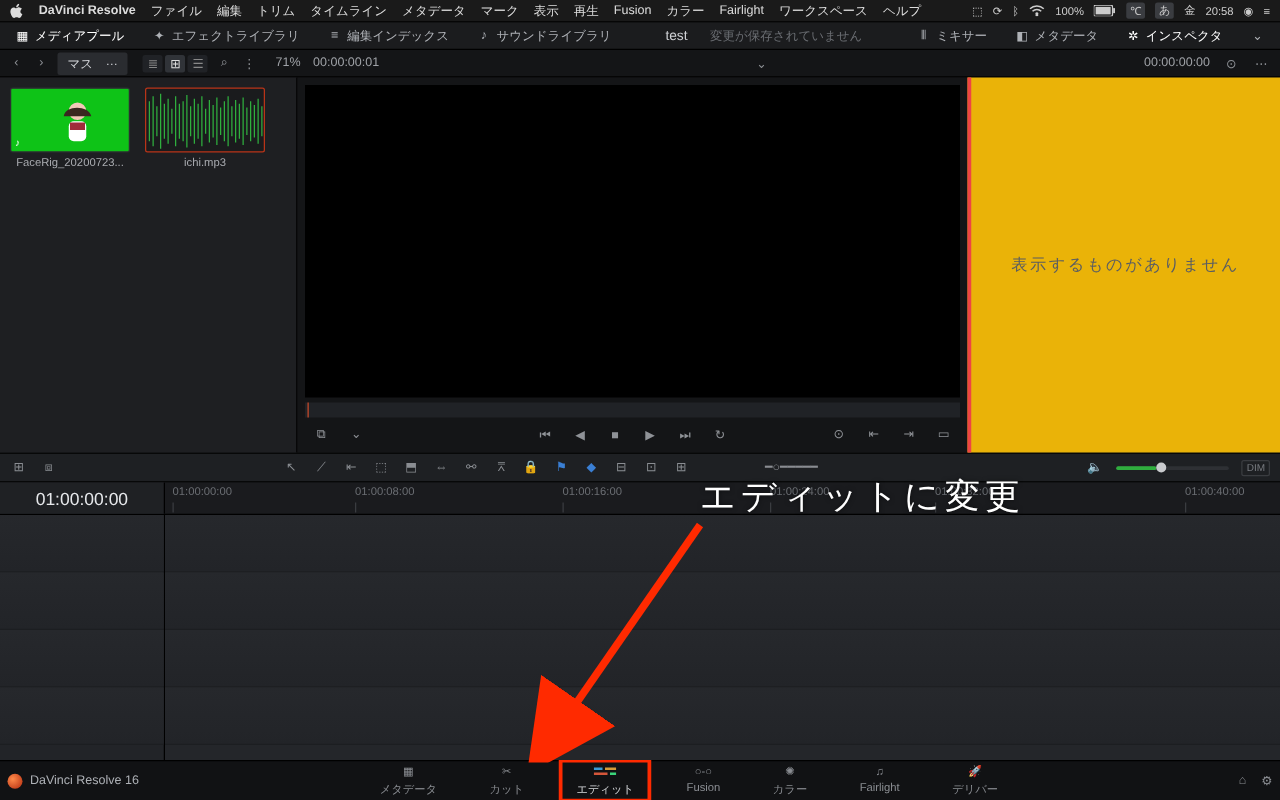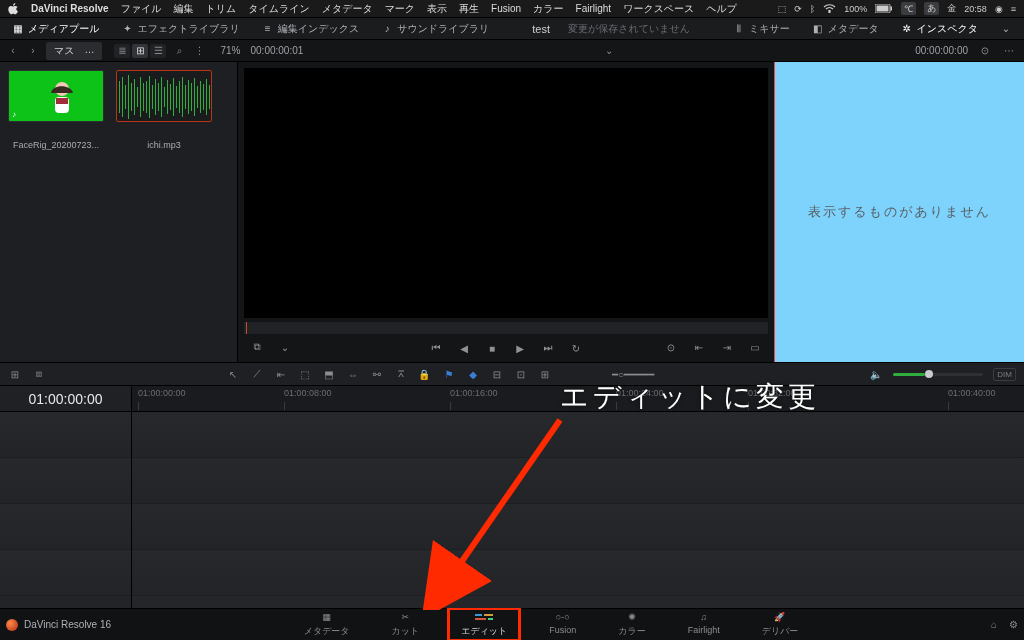--- a/index.html
+++ b/index.html
@@ -39,34 +39,34 @@
 
   
   .main{display:flex;height:300px}
   .pool{width:238px;background:#1e1f22;border-right:1px solid #000;padding:8px;display:flex;flex-wrap:wrap;gap:12px;align-content:flex-start}
   .clip{width:96px}
   .thumb{width:96px;height:52px;border:1px solid #2c2e32;border-radius:2px;position:relative;overflow:hidden}
   .thumb.sel{border:1px solid #b93418}
   .green{background:#0ec317}
   .char{position:absolute;left:38px;top:8px;width:30px;height:36px}
   .aud{background:#1a1b1d}
-  .clip .label{font-size:9px;color:#a9abb0;text-align:center;margin-top:18px;white-space:nowrap;overflow:hidden;text-overflow:ellipsis}
+  .clip .label{font-size:9px;color:#a9abb0;text-align:center;margin-top:3px;white-space:nowrap;overflow:hidden;text-overflow:ellipsis}
 
   .viewer{flex:1;background:#141517;display:flex;flex-direction:column}
   .canvas{flex:1;margin:6px 6px 0 6px;background:#000;position:relative}
   .scrub{height:12px;background:#202226;margin:4px 6px 0 6px;position:relative}
   .scrub .head{position:absolute;left:2px;top:0;width:1px;height:100%;background:#c84a2a}
   .transport{height:28px;display:flex;align-items:center;justify-content:center;gap:14px;color:#8c8f94}
   .tp-side{display:flex;gap:14px;position:absolute}
   .transport-wrap{position:relative;height:28px}
   .tp-left{left:12px}
   .tp-right{right:12px}
   .tbicon{width:14px;height:14px;display:inline-flex;align-items:center;justify-content:center;color:#8f9297}
 
-  .inspector{width:250px;background:#7dd3fc;border-left:1px solid #ef4444;display:flex;align-items:center;justify-content:center;color:#5a5d62;font-size:13px;letter-spacing:2px}
+  .inspector{width:250px;background:#eab308;border-left:3px solid #ef4444;display:flex;align-items:center;justify-content:center;color:#5a5d62;font-size:13px;letter-spacing:2px}
 
   
   .tl-toolbar{height:24px;background:#1e2023;border-top:1px solid #000;border-bottom:1px solid #000;display:flex;align-items:center;padding:0 8px;gap:10px;color:#8a8d92}
   .tl-toolbar .ticon{width:14px;height:14px;display:inline-flex;align-items:center;justify-content:center}
   .vol-slider{width:90px;height:3px;background:#2e3034;border-radius:2px;position:relative}
   .vol-slider .fill{position:absolute;left:0;top:0;height:100%;width:35%;background:#2fae3e;border-radius:2px}
   .vol-slider .knob{position:absolute;left:35%;top:-3px;width:8px;height:8px;border-radius:50%;background:#c9cbce}
   .dim{font-size:8px;color:#7a7d82;border:1px solid #3a3c40;padding:1px 3px;border-radius:2px}
 
   

